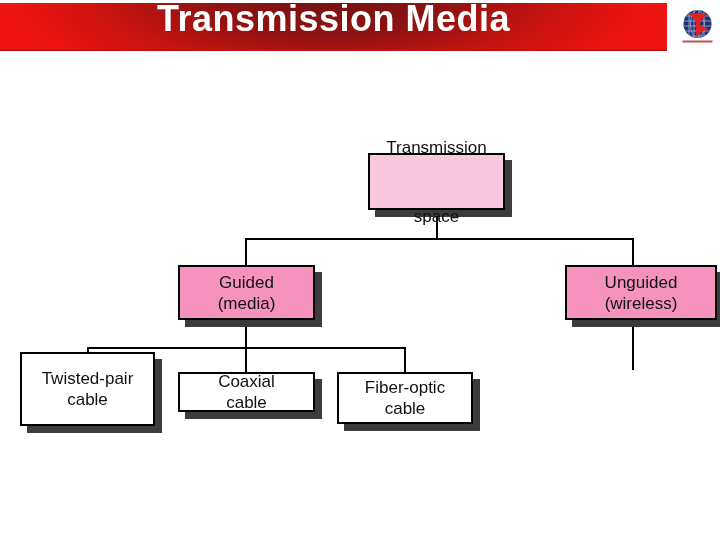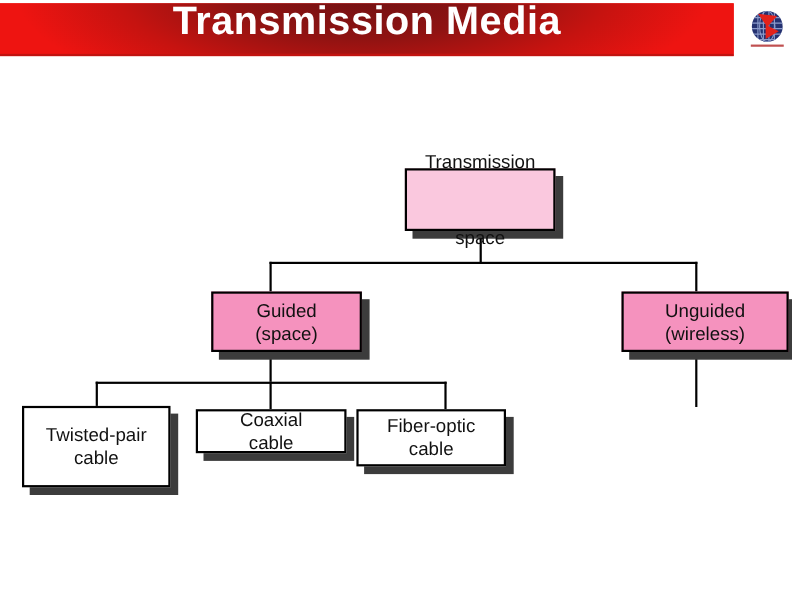--- a/index.html
+++ b/index.html
@@ -94,39 +94,39 @@
   <div class="line" style="left:245px;top:347px;width:2px;height:25px"></div>
   <div class="line" style="left:404px;top:347px;width:2px;height:25px"></div>
 
   <div class="line" style="left:632px;top:320px;width:2px;height:50px"></div>
 
   <div class="node pink-light" style="left:368px;top:153px;width:137px;height:57px">
     <div class="node-line">Transmission</div>
     <div class="node-line">space</div>
   </div>
 
-  <div class="node pink" style="left:192px;top:265px;width:137px;height:55px">
+  <div class="node pink" style="left:178px;top:265px;width:137px;height:55px">
     <div class="node-line">Guided</div>
-    <div class="node-line">(space)</div>
+    <div class="node-line">(media)</div>
   </div>
 
   <div class="node pink" style="left:565px;top:265px;width:152px;height:55px">
     <div class="node-line">Unguided</div>
     <div class="node-line">(wireless)</div>
   </div>
 
-  <div class="node white" style="left:20px;top:369px;width:135px;height:74px">
+  <div class="node white" style="left:20px;top:352px;width:135px;height:74px">
     <div class="node-line">Twisted-pair</div>
     <div class="node-line">cable</div>
   </div>
 
   <div class="node white" style="left:178px;top:372px;width:137px;height:40px">
     <div class="node-line">Coaxial</div>
     <div class="node-line">cable</div>
   </div>
 
-  <div class="node white" style="left:324px;top:372px;width:136px;height:52px">
+  <div class="node white" style="left:337px;top:372px;width:136px;height:52px">
     <div class="node-line">Fiber-optic</div>
     <div class="node-line">cable</div>
   </div>
 
 
 </div>
 
 </body></html>

